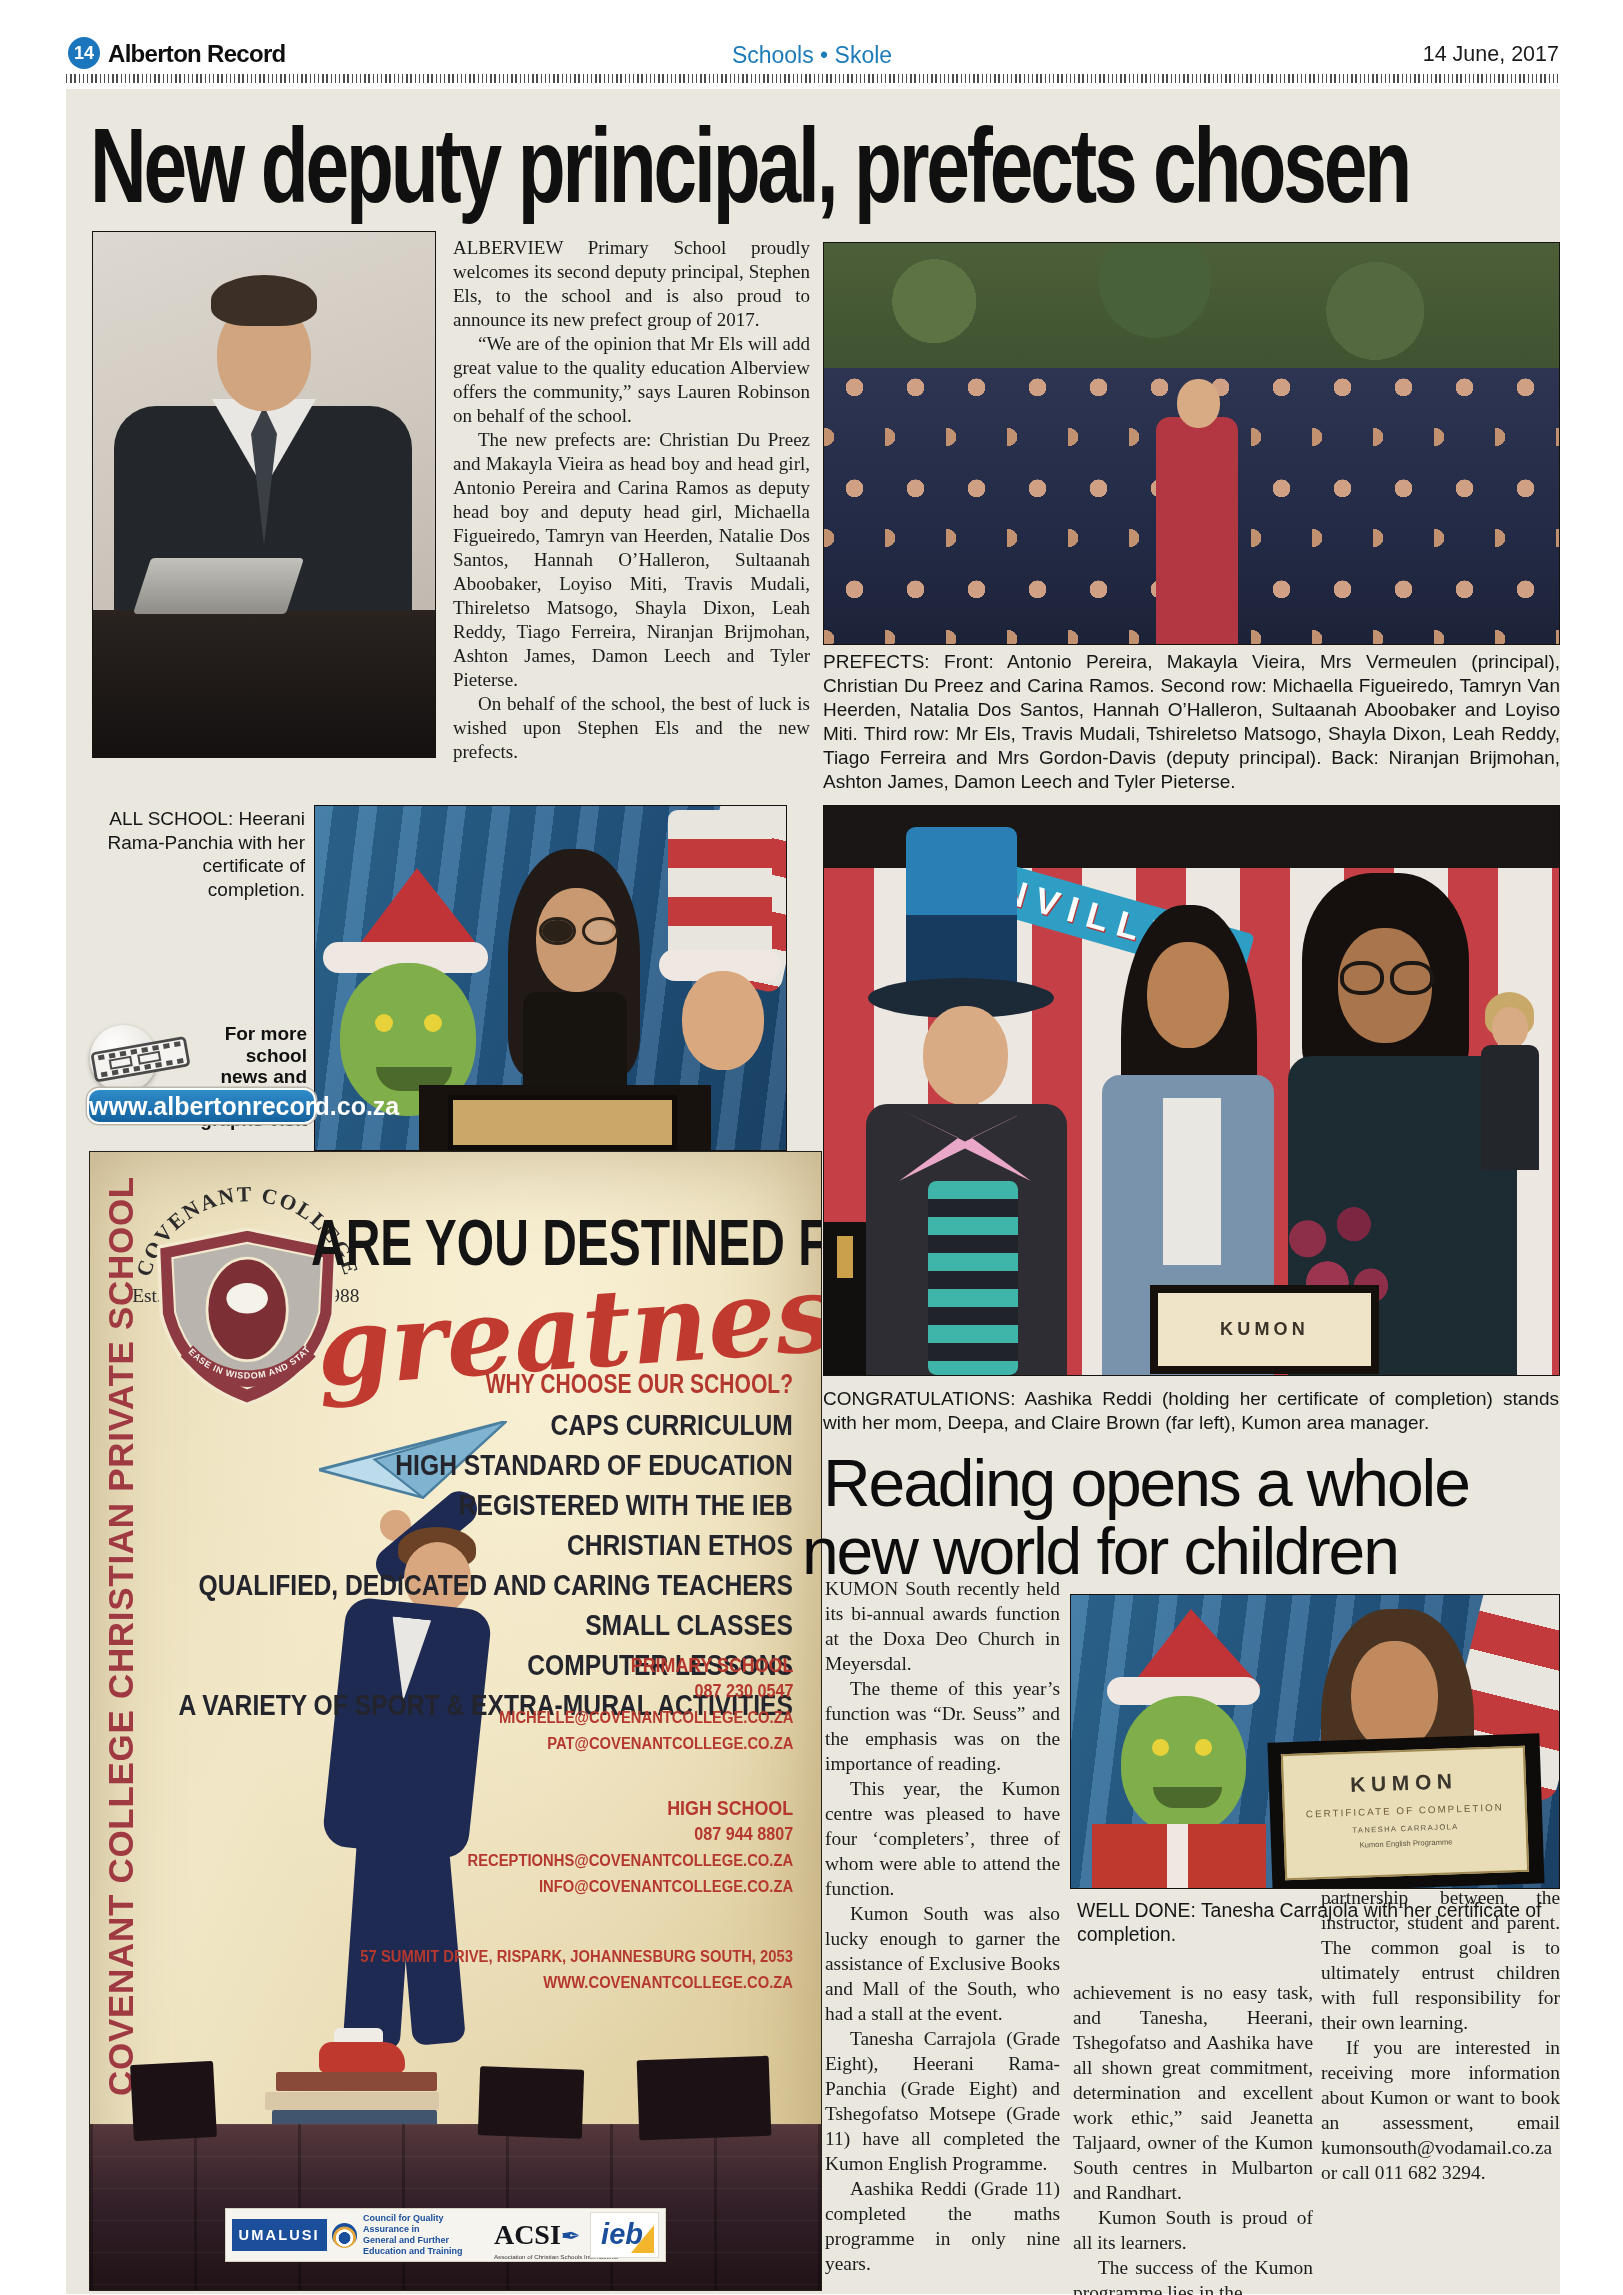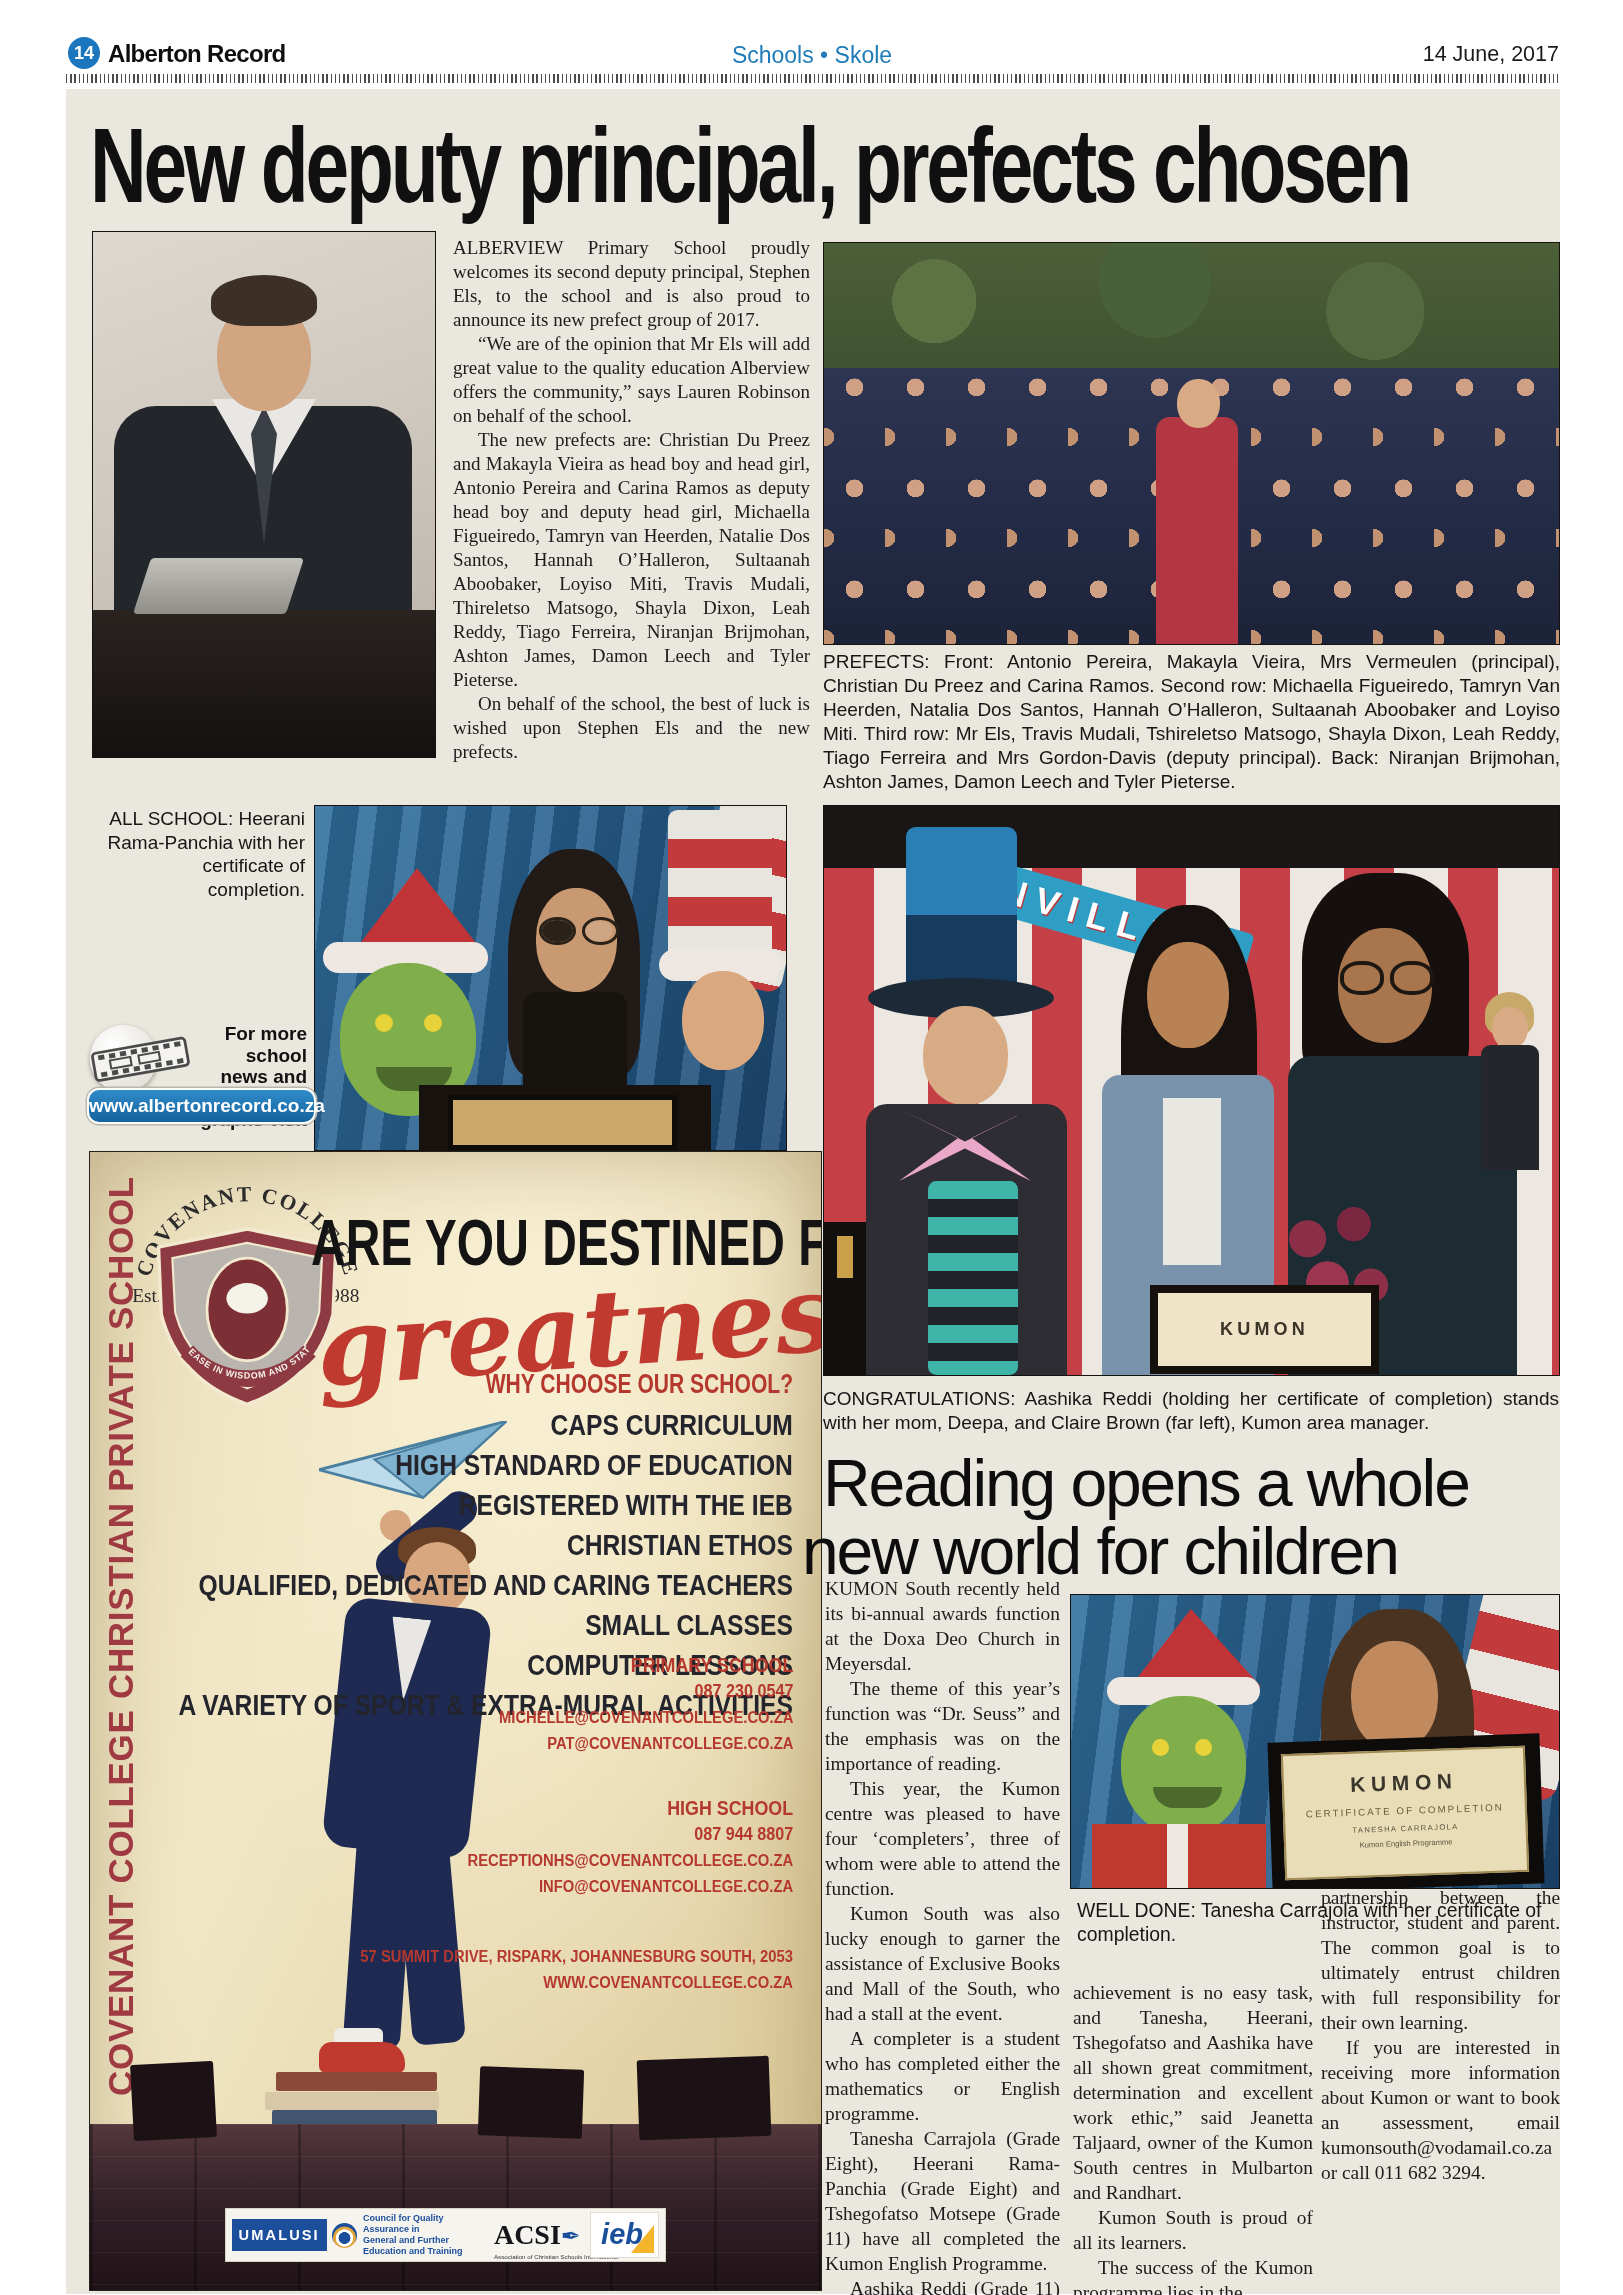--- a/index.html
+++ b/index.html
@@ -30,21 +30,21 @@
   .ph{position:absolute;overflow:hidden;border:1.4px solid #15120f;background:#7d858d;}
   .pel{position:absolute;}
   .curtain{width:100%;height:100%;background:
       repeating-linear-gradient(97deg,rgba(255,255,255,.10) 0 18px,rgba(0,0,0,.14) 18px 44px),
       linear-gradient(115deg,#31719f 0%,#275f8e 45%,#1d4a74 100%);}
   .face{border-radius:48%;}
   
   .promoline{font-size:19px;font-weight:bold;line-height:21.5px;text-align:right;color:#111;}
   .urlbanner{position:absolute;left:87px;top:1088px;width:225px;height:32px;border-radius:12px;
      background:linear-gradient(180deg,#2f8cc9 0%,#14629e 100%);border:2.8px solid #fdfdfb;
-     box-shadow:0 0 0 1.4px #b9b5ac;color:#ffffff;font-weight:bold;font-size:19px;text-align:center;line-height:32px;}
+     box-shadow:0 0 0 1.4px #b9b5ac;color:#ffffff;font-weight:bold;font-size:25px;text-align:center;line-height:32px;}
   
   .ad{position:absolute;left:89px;top:1151px;width:731px;height:1138px;border:1.4px solid #26201a;
       background:radial-gradient(ellipse at 62% 16%,#f9f0d4 0%,rgba(249,240,212,0) 55%),
                  linear-gradient(115deg,#ebdfbc 0%,#f1e7c6 35%,#e5d6ac 70%,#dac795 100%);
       box-shadow:inset 0 0 90px rgba(110,80,35,.35);overflow:hidden;}
   .condR{display:block;transform-origin:right top;white-space:nowrap;text-align:right;}
   .adR{position:absolute;right:28px;text-align:right;}
   .adred{color:#b5382e;}
   .bullet{font-size:29px;font-weight:bold;line-height:40px;color:#23242c;transform:scaleX(.85);}
   .contact{font-weight:bold;transform:scaleX(.85);line-height:26px;}
@@ -331,21 +331,20 @@
   <div class="cpt" style="left:823px;top:1387px;width:736px;font-size:19px;line-height:24px;text-align:justify;">CONGRATULATIONS: Aashika Reddi (holding her certificate of completion) stands with her mom, Deepa, and Claire Brown (far left), Kumon area manager.</div>
 
   <div class="h2" style="left:823px;top:1445px;">Reading opens a whole</div>
   <div class="h2" style="left:802px;top:1513px;">new world for children</div>
 
   <div class="art a2" style="left:825px;top:1576px;width:235px;">
     <p>KUMON South recently held its bi-annual awards function at the Doxa Deo Church in Meyersdal.</p>
     <p class="ind">The theme of this year’s function was “Dr. Seuss” and the emphasis was on the importance of reading.</p>
     <p class="ind">This year, the Kumon centre was pleased to have four ‘completers’, three of whom were able to attend the function.</p>
     <p class="ind">Kumon South was also lucky enough to garner the assistance of Exclusive Books and Mall of the South, who had a stall at the event.</p>
-    <p class="ind">A completer is a student who has completed either the mathematics or English programme.</p>
     <p class="ind">Tanesha Carrajola (Grade Eight), Heerani Rama-Panchia (Grade Eight) and Tshegofatso Motsepe (Grade 11) have all completed the Kumon English Programme.</p>
     <p class="ind">Aashika Reddi (Grade 11) completed the maths programme in only nine years.</p>
 
   </div>
 
   <div class="ph" style="left:1070px;top:1594px;width:488px;height:293px;">
     <div class="pel curtain"></div>
     <div class="pel" style="right:-21px;top:-11px;width:118px;height:208px;transform:rotate(14deg);background:repeating-linear-gradient(180deg,#e8e4de 0 39px,#c23a3c 39px 78px);border-radius:16.7px;"></div>
     <div class="pel" style="left:44px;top:14px;width:146px;height:90px;background:#c03437;clip-path:polygon(4% 100%,52% 0,100% 86%);"></div>
     <div class="pel" style="left:36px;top:82px;width:153px;height:28px;background:#efe8e2;border-radius:14px;"></div>

